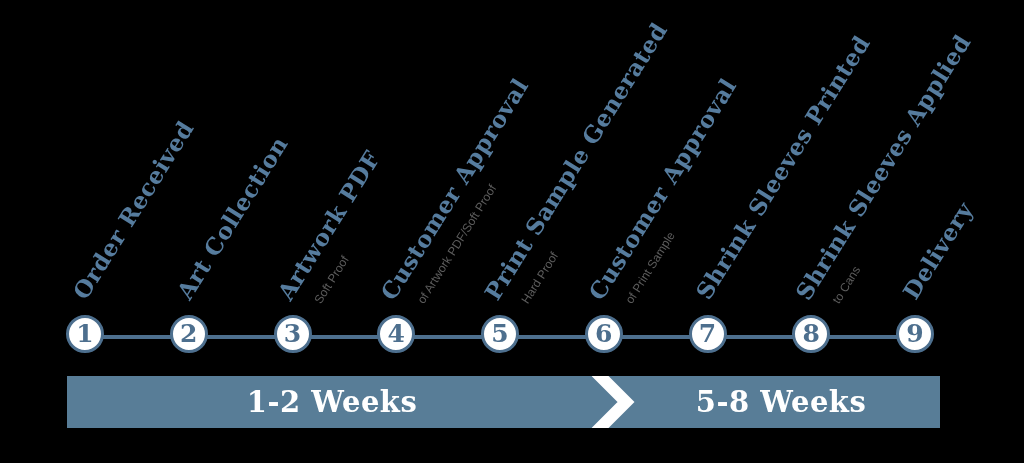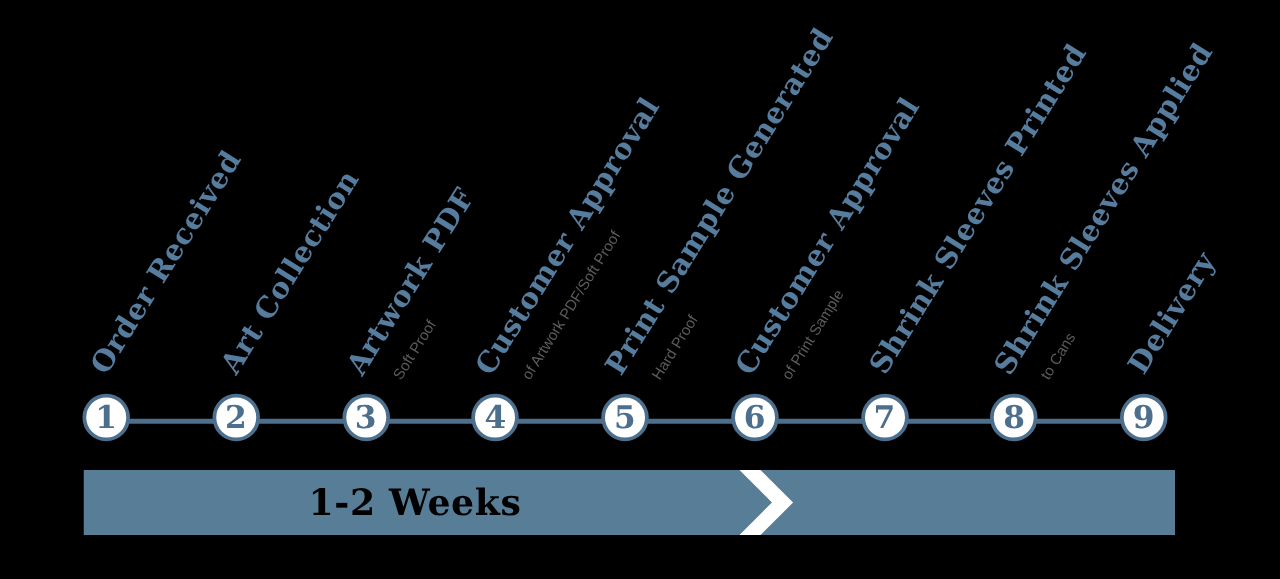--- a/index.html
+++ b/index.html
@@ -84,21 +84,21 @@
     overflow: hidden;
     z-index: 1;
   }
   .week-label {
     position: absolute;
     top: 0;
     height: 100%;
     display: flex;
     align-items: center;
     justify-content: center;
-    color: #000000;
+    color: #ffffff;
     font-family: "DejaVu Serif", serif;
     font-weight: bold;
     font-size: 29px;
     letter-spacing: 0.5px;
   }
   .week-left  { left: 0;     width: 530px; }
   .week-right { left: 555px; right: 0; }
   .chevron-svg {
     position: absolute;
     left: 520px;
@@ -172,15 +172,16 @@
       <div class="label-block" style="left: 920px;">
         <div class="label-main">Delivery</div>
       </div>
     </div>
 
   <div class="banner">
     <div class="week-label week-left">1-2 Weeks</div>
     <svg class="chevron-svg" width="52" height="52" viewBox="0 0 52 52">
       <polyline points="9,-4 39,26 9,56" fill="none" stroke="#ffffff" stroke-width="12"></polyline>
     </svg>
+    <div class="week-label week-right">5-8 Weeks</div>
   </div>
 
 </div>
 
 </body></html>

